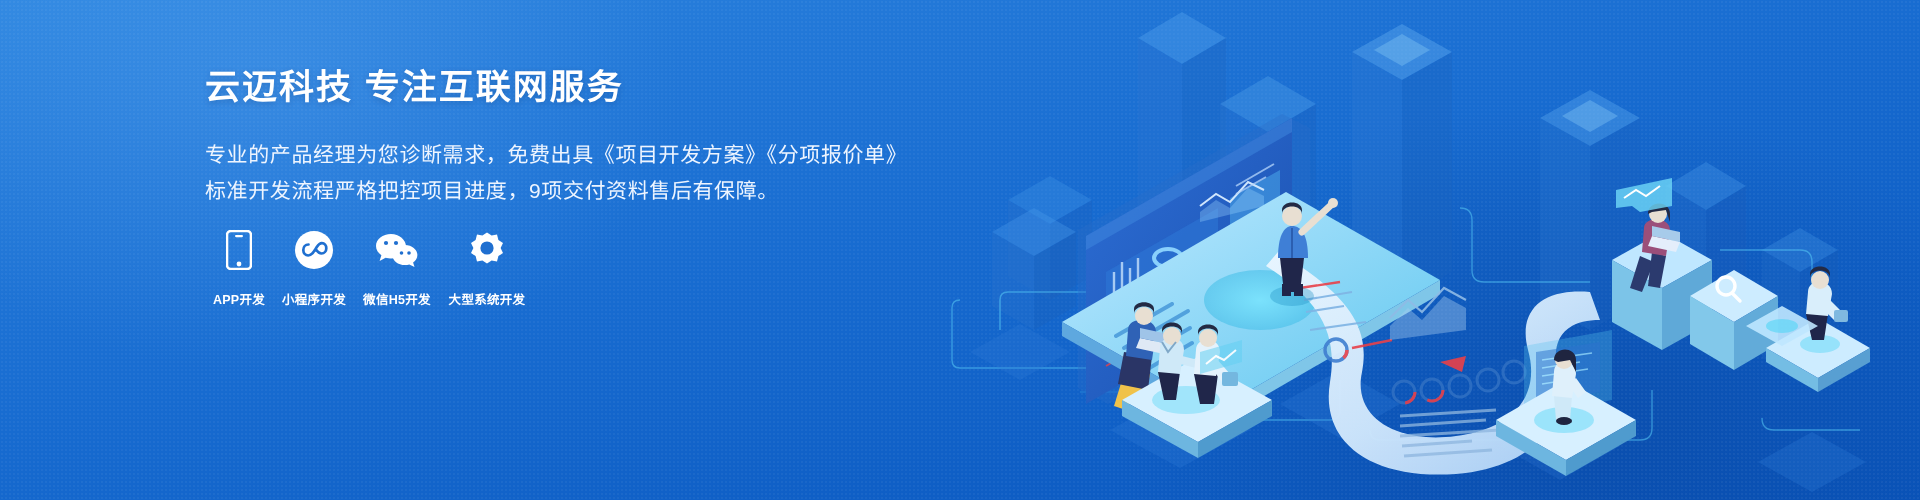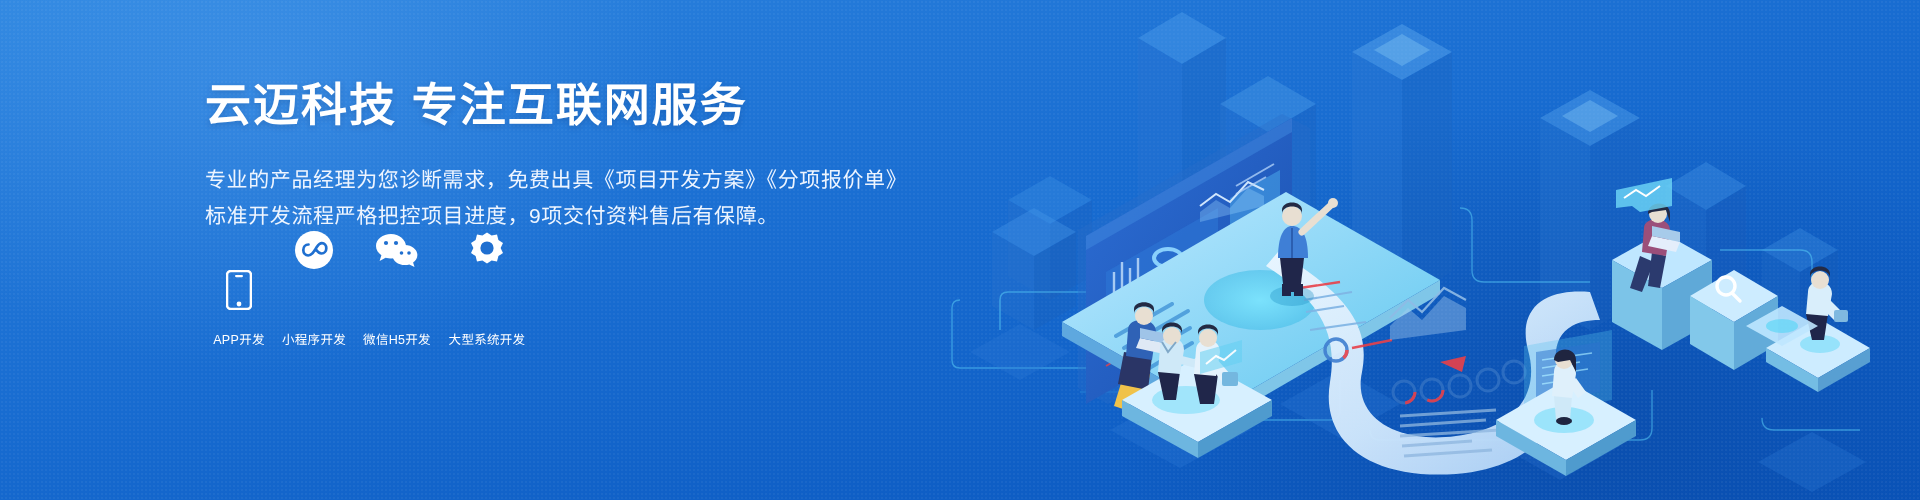--- a/index.html
+++ b/index.html
@@ -26,37 +26,37 @@
   }
   #banner .glow-br{
     position:absolute;right:-160px;bottom:-260px;width:1000px;height:680px;
     background:radial-gradient(ellipse at center,rgba(5,50,130,.30),rgba(5,50,130,0) 66%);
     pointer-events:none;
   }
 
   
   .copy{position:absolute;left:205px;top:62px;width:700px;z-index:6;}
   .headline{
-    color:#ffffff;font-size:46px;line-height:1.2;font-weight:bold;
-    letter-spacing:2px;margin:16px 0 30px 0;white-space:nowrap;
+    color:#ffffff;font-size:35px;line-height:1.2;font-weight:bold;
+    letter-spacing:2px;margin:4px 0 30px 0;white-space:nowrap;
     text-shadow:0 2px 6px rgba(0,30,80,.20);
   }
   .sub{
     color:#eef5ff;font-size:21px;line-height:34px;letter-spacing:.6px;
     margin:0;white-space:nowrap;font-weight:400;
   }
   .sub.second{margin-top:2px;}
 
   
   .services{position:absolute;left:205px;top:228px;display:flex;align-items:flex-end;z-index:6;}
   .svc{display:flex;flex-direction:column;align-items:center;width:72px;margin-right:0;}
-  .svc + .svc{margin-left:0;gap:40px;}
+  .svc + .svc{margin-left:0;}
   .svc-ico{height:44px;display:flex;align-items:center;justify-content:center;margin-bottom:17px;}
   .svc-ico svg{display:block;fill:#ffffff;}
-  .svc-label{color:#ffffff;font-size:12.5px;letter-spacing:.3px;white-space:nowrap;font-weight:normal;}
+  .svc-label{color:#ffffff;font-size:12.5px;letter-spacing:.3px;white-space:nowrap;font-weight:bold;}
 
   
   .illo{position:absolute;left:900px;top:0;width:1020px;height:500px;z-index:3;}
   .illo svg{display:block;width:1020px;height:500px;}
 </style>
 </head>
 <body>
 
 <div id="banner">
 

